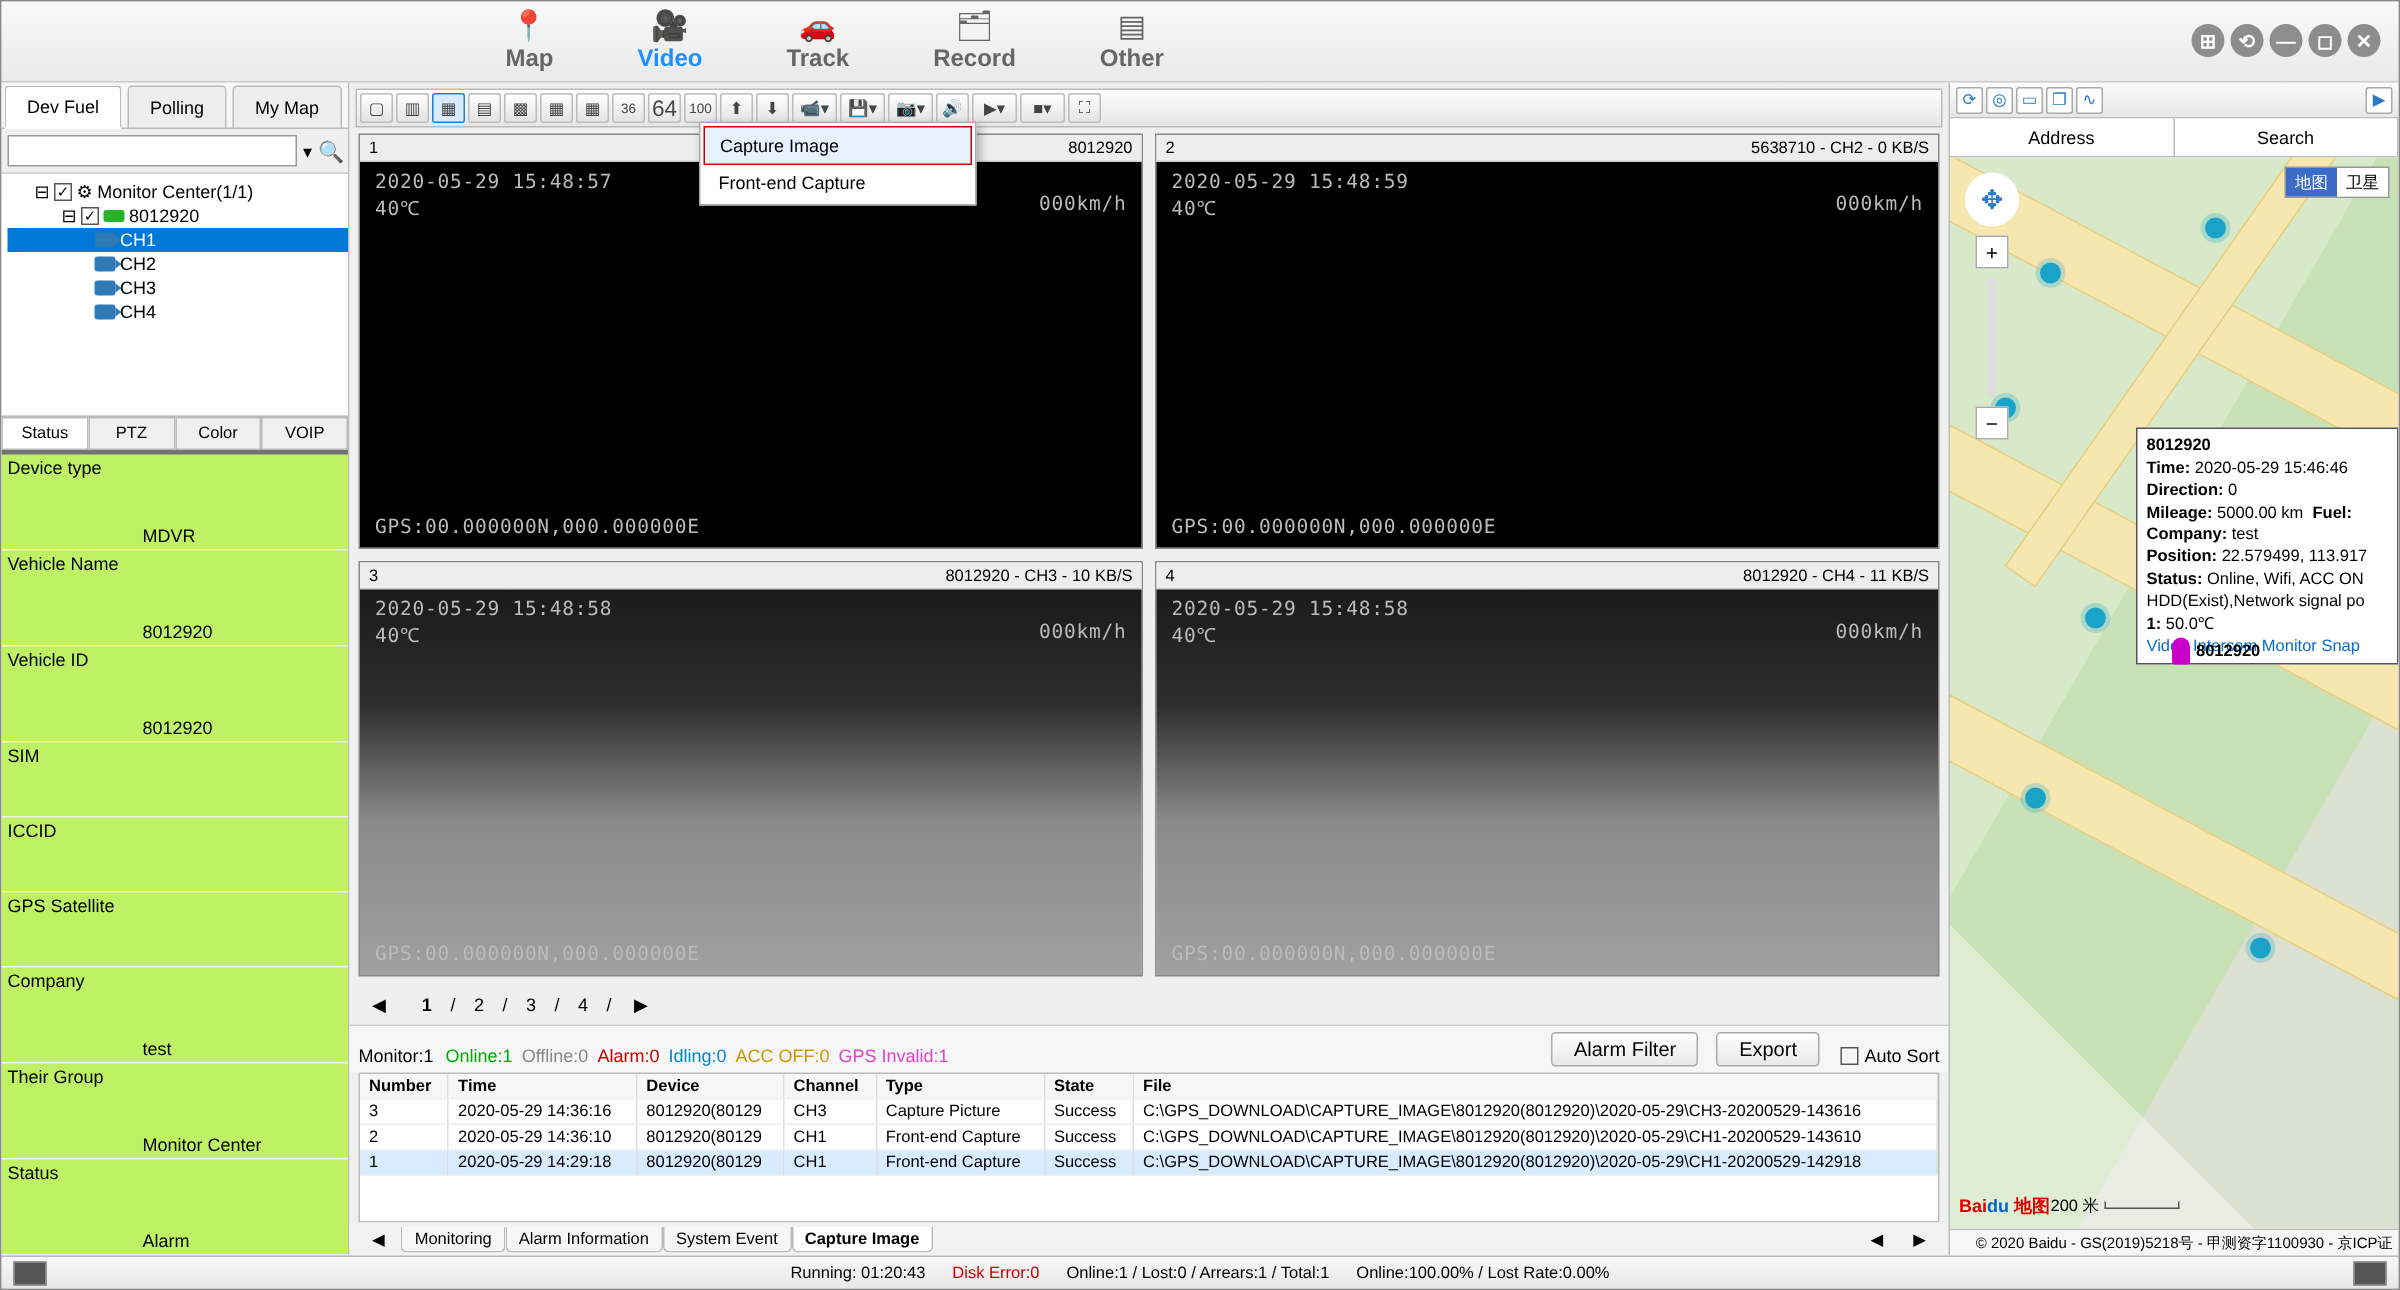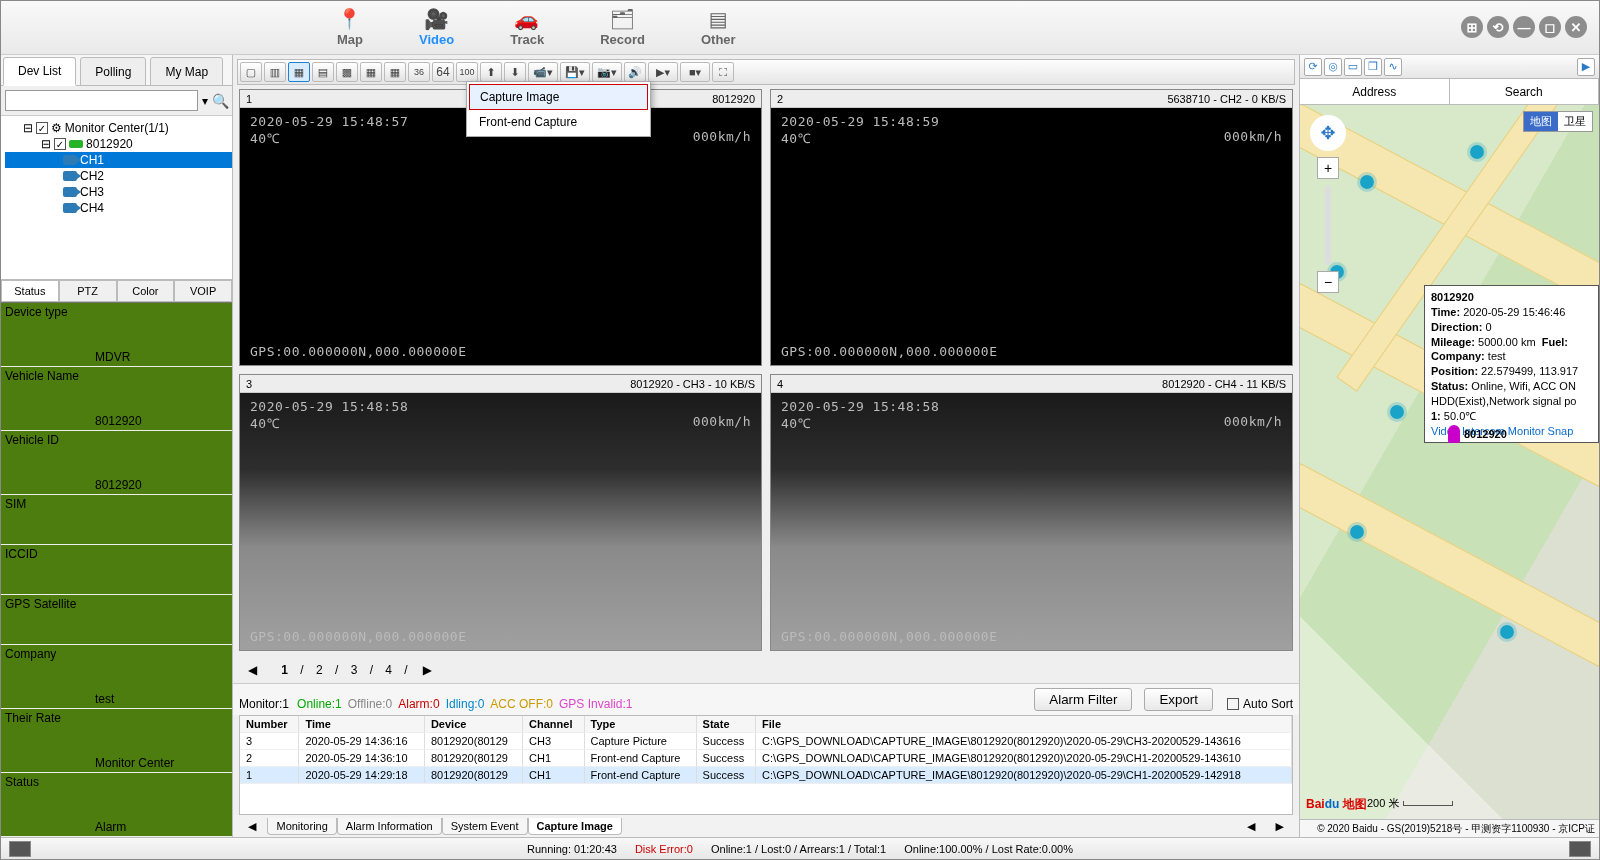--- a/index.html
+++ b/index.html
@@ -5,21 +5,21 @@
   * { box-sizing: border-box; margin: 0; padding: 0; }
   html, body { width: 1600px; height: 860px; font-family: "Segoe UI", Arial, sans-serif; font-size: 12px; color: #000; background: #f5f5f5; overflow: hidden; }
   body { border: 1px solid #888; background: linear-gradient(#f7f7f7,#eee); display: flex; flex-direction: column; }
 
   
   .titlebar { height: 54px; display: flex; align-items: center; background: linear-gradient(#f9f9f9,#e9e9e9); border-bottom: 1px solid #ccc; position: relative; }
   .topnav { display: flex; gap: 56px; margin-left: 336px; }
   .topnav-item { display: flex; flex-direction: column; align-items: center; cursor: pointer; }
   .topnav-item .ic { width: 22px; height: 22px; display:flex;align-items:center;justify-content:center;font-size:20px;color:#666;}
   .topnav-item.active .ic, .topnav-item.active .lbl { color: #1e90ff; }
-  .topnav-item .lbl { margin-top: 2px; font-size: 13px; font-weight: 700; color:#666;}
+  .topnav-item .lbl { margin-top: 2px; font-size: 16px; font-weight: 700; color:#666;}
   .winctrl { position: absolute; right: 12px; top: 15px; display: flex; gap: 4px; }
   .roundbtn { width: 22px; height: 22px; border-radius: 50%; background: #8d8d8d; color:#fff; display:flex;align-items:center;justify-content:center;font-size:13px;font-weight:bold;cursor:pointer;}
 
   .mainrow { flex: 1; display: flex; min-height:0;}
 
   
   .leftcol { width: 232px; display:flex; flex-direction:column; background:#efefef; border-right:1px solid #bbb; }
   .lefttabs { display:flex; background:#f6f6f6; border-bottom:1px solid #bbb;}
   .lefttabs button { flex:0 0 auto; padding:6px 14px; background:#fff;border:1px solid #bbb;border-bottom:2px solid #fff;margin:2px 2px -1px 2px; border-radius:3px 3px 0 0; cursor:pointer;font-size:12px;}
   .lefttabs button.inactive{background:#eee;border-bottom:1px solid #bbb;}
@@ -30,21 +30,21 @@
   .treerow{display:flex;align-items:center;gap:3px;padding:1px 2px;white-space:nowrap;}
   .treerow.sel{background:#0078d7;color:#fff;}
   .indent1{padding-left:18px;} .indent2{padding-left:36px;} .indent3{padding-left:58px;}
   .camico{width:14px;height:10px;background:#2c7bb6;display:inline-block;position:relative;border-radius:2px;}
   .camico:after{content:"";position:absolute;right:-4px;top:2px;border-left:4px solid #2c7bb6;border-top:3px solid transparent;border-bottom:3px solid transparent;}
   .chk{width:12px;height:12px;border:1px solid #555;display:inline-flex;align-items:center;justify-content:center;font-size:10px;}
 
   .subtabs{display:flex;border-top:1px solid #bbb;}
   .subtabs button{flex:1;padding:4px;border:1px solid #bbb;background:#f0f0f0;cursor:pointer;font-size:11px;}
   .subtabs button.active{background:#fff;}
-  .proptable{background:#4d7c0f;border-top:1px solid #737373;}
+  .proptable{background:#bef264;border-top:3px solid #737373;}
   .proptable .prow{display:flex;border-bottom:1px solid #eee;}
   .proptable .pk{width:90px;padding:2px 4px;}
   .proptable .pv{flex:1;padding:2px 4px;margin-top:45px;}
 
   
   .centercol{flex:1;display:flex;flex-direction:column;background:#efefef;min-width:0;}
   .vtoolbar{height:26px;background:linear-gradient(#fdfdfd,#e6e6e6);border:1px solid #bbb;margin:4px;display:flex;align-items:center;position:relative;}
   .vbtn{width:22px;height:20px;border:1px solid #bbb;margin-left:2px;background:linear-gradient(#fff,#e3e3e3);display:flex;align-items:center;justify-content:center;font-size:11px;color:#444;border-radius:2px;cursor:pointer;}
   .vbtn.wide{width:30px;}
   .vbtn.sel{border-color:#1e7fd6;background:#d9ecff;}
@@ -149,21 +149,21 @@
     <div class="roundbtn">—</div>
     <div class="roundbtn">◻</div>
     <div class="roundbtn">✕</div>
   </div>
 </div>
 
 <div class="mainrow">
 
   <div class="leftcol">
     <div class="lefttabs" id="lefttabs">
-        <button>Dev List</button>
+        <button>Dev Fuel</button>
         <button class="inactive">Polling</button>
         <button class="inactive">My Map</button>
       </div>
     <div class="searchrow">
       <input style="">
       <span>▾</span>
       <span class="mag">🔍</span>
     </div>
     <div class="tree">
       <div class="treerow indent1">
@@ -226,41 +226,41 @@
         </div>
         <div class="prow">
           <div class="pk">GPS Satellite</div>
           <div class="pv"></div>
         </div>
         <div class="prow">
           <div class="pk">Company</div>
           <div class="pv">test</div>
         </div>
         <div class="prow">
-          <div class="pk">Their Rate</div>
+          <div class="pk">Their Group</div>
           <div class="pv">Monitor Center</div>
         </div>
         <div class="prow">
           <div class="pk">Status</div>
           <div class="pv">Alarm</div>
         </div>
       </div>
   </div>
 
   <div class="centercol">
     <div class="vtoolbar">
       <div class="vbtn">▢</div>
       <div class="vbtn">▥</div>
       <div class="vbtn sel">▦</div>
       <div class="vbtn">▤</div>
       <div class="vbtn">▩</div>
       <div class="vbtn">▦</div>
       <div class="vbtn">▦</div>
       <div class="vbtn" style="font-size:9px;">36</div>
-      <div class="vbtn" style="font-size:12px;">64</div>
+      <div class="vbtn" style="font-size:15px;">64</div>
       <div class="vbtn" style="font-size:9px;">100</div>
       <div class="vbtn">⬆</div>
       <div class="vbtn">⬇</div>
       <div class="vbtn wide">📹▾</div>
       <div class="vbtn wide">💾▾</div>
       <div class="vbtn wide">📷▾</div>
       <div class="vbtn">🔊</div>
       <div class="vbtn wide">▶▾</div>
       <div class="vbtn wide">■▾</div>
       <div class="vbtn">⛶</div>

